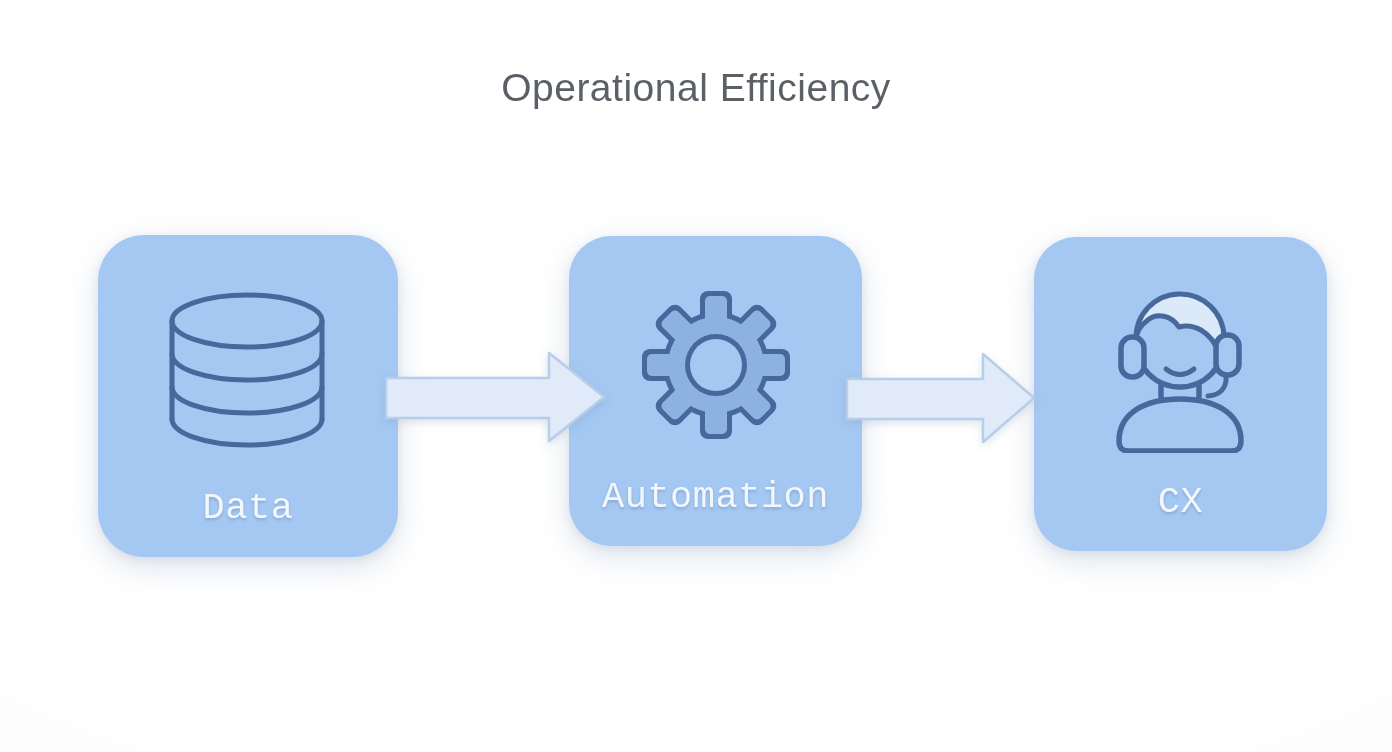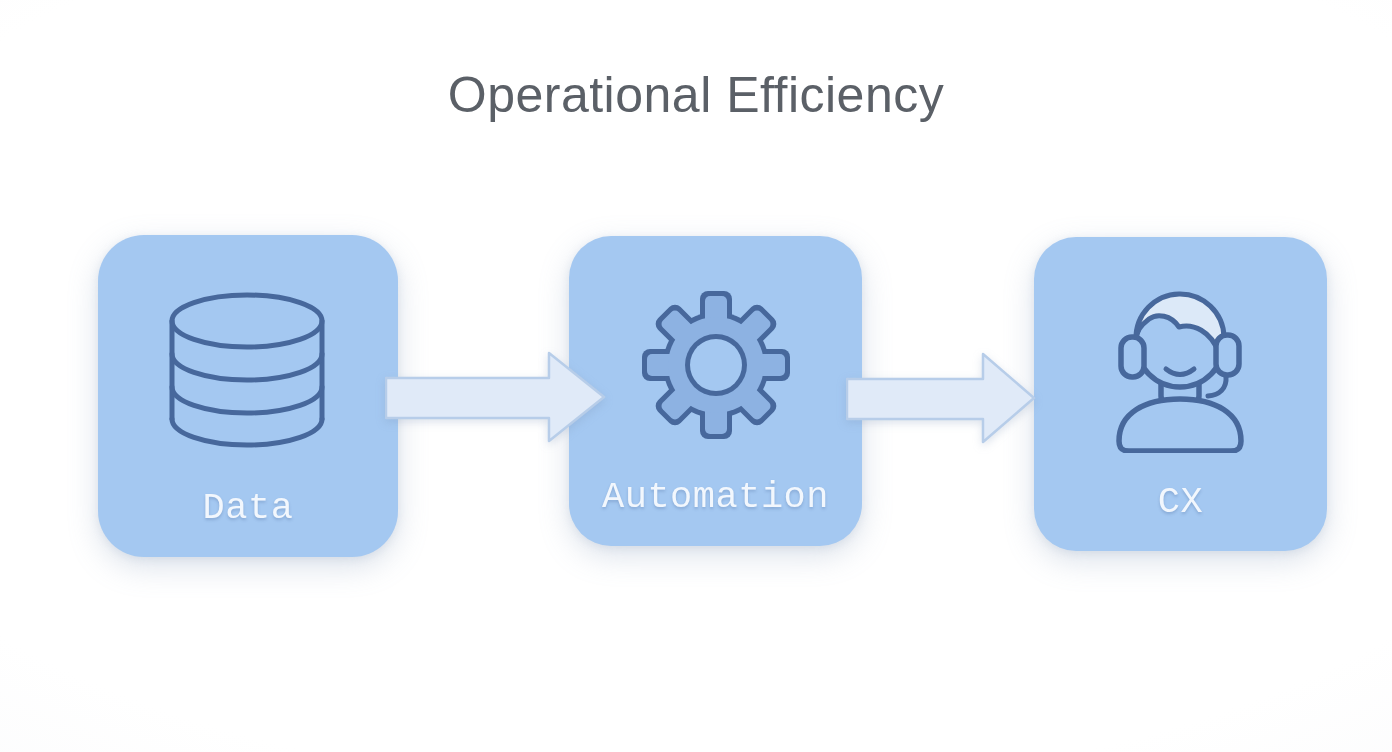--- a/index.html
+++ b/index.html
@@ -16,21 +16,21 @@
   *{margin:0;padding:0;box-sizing:border-box;}
   html,body{width:1392px;height:752px;overflow:hidden;}
   body{
     font-family:"Liberation Sans","DejaVu Sans",sans-serif;
     background:radial-gradient(ellipse 120% 110% at 50% 45%, #ffffff 55%, #f4f5f7 100%);
   }
   .stage{position:relative;width:1392px;height:752px;}
   .diagram-title{
     position:absolute;left:0;top:66px;width:100%;
     text-align:center;
-    font-size:50px;font-weight:500;letter-spacing:.5px;
+    font-size:39px;font-weight:500;letter-spacing:.5px;
     color:var(--title-color);
   }
   .node{
     position:absolute;
     background:var(--box-fill);
     box-shadow:0 10px 30px rgba(140,160,190,.30), 0 2px 8px rgba(140,160,190,.18);
     font-family:Liberation Mono, monospace;
   }
   .node-data{left:98px;top:235px;width:300px;height:322px;border-radius:46px;}
   .node-automation{left:569px;top:236px;width:293px;height:310px;border-radius:42px;}

